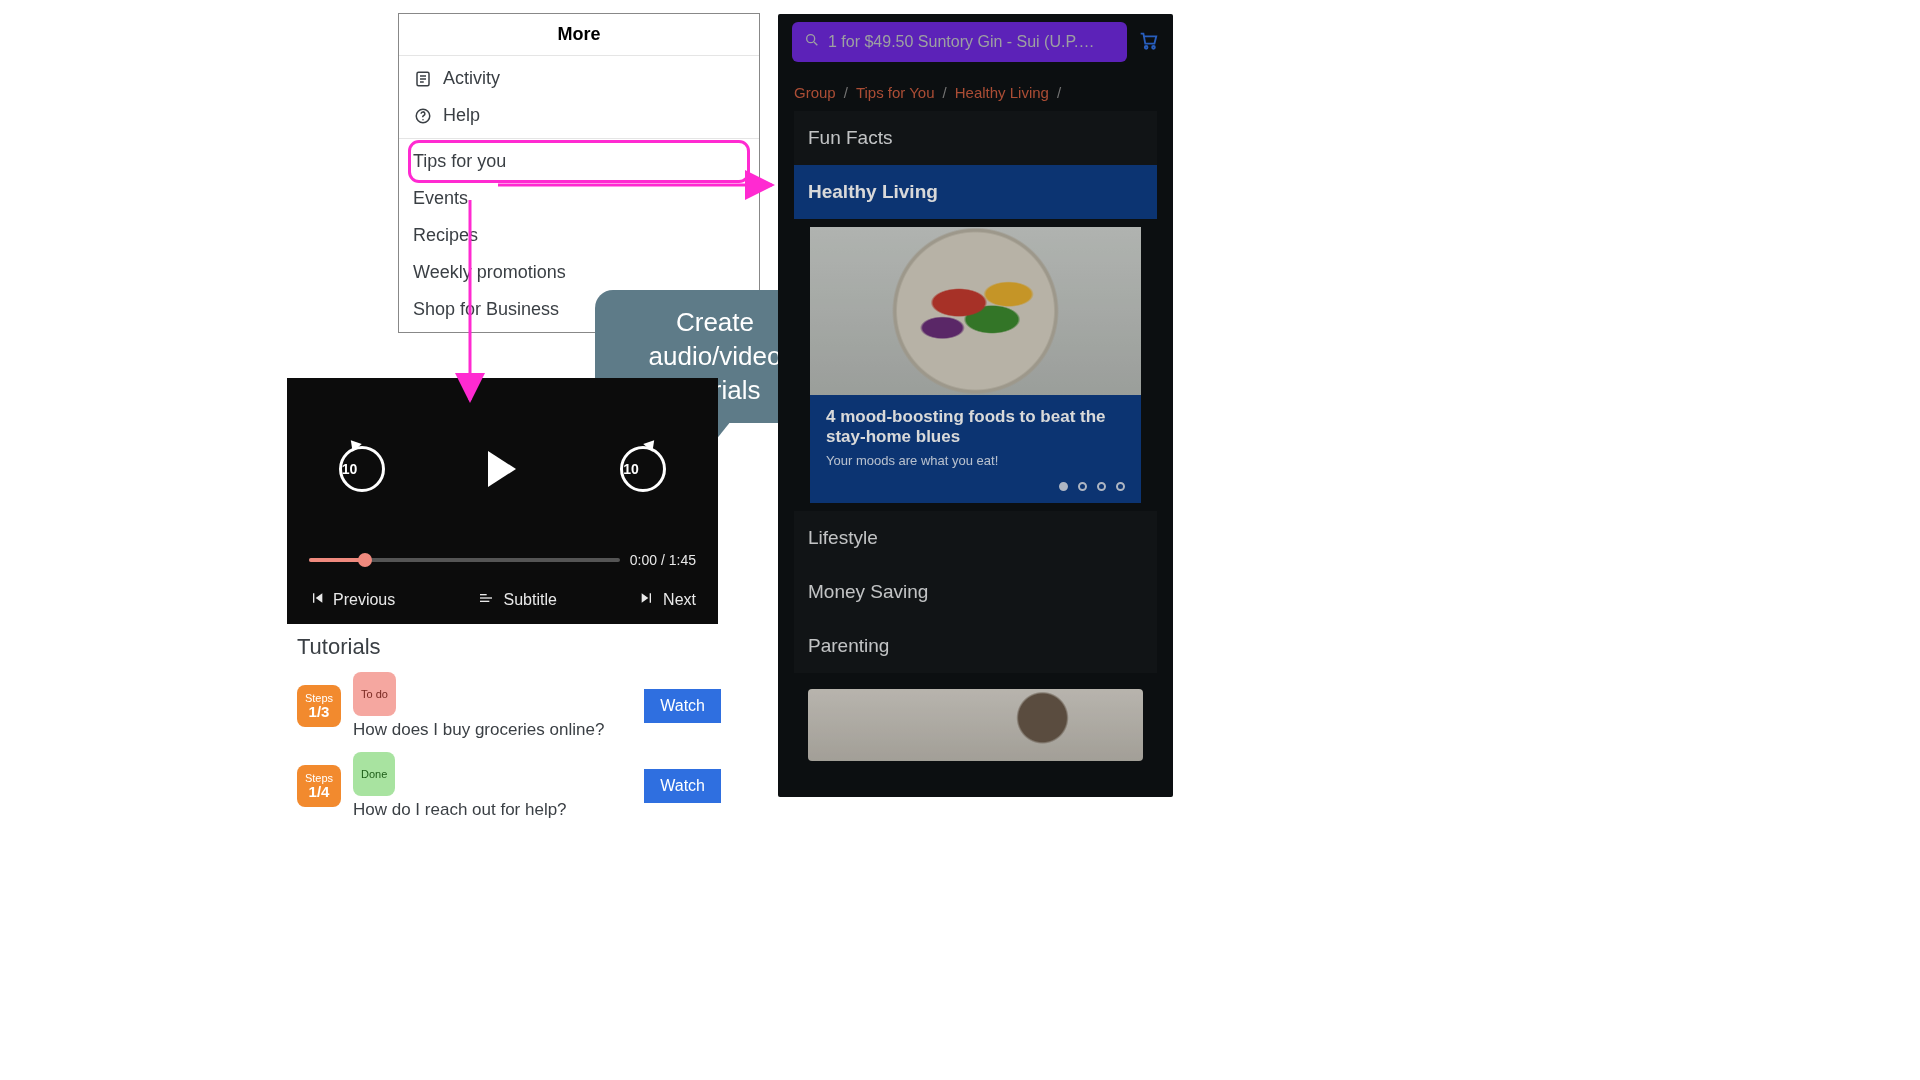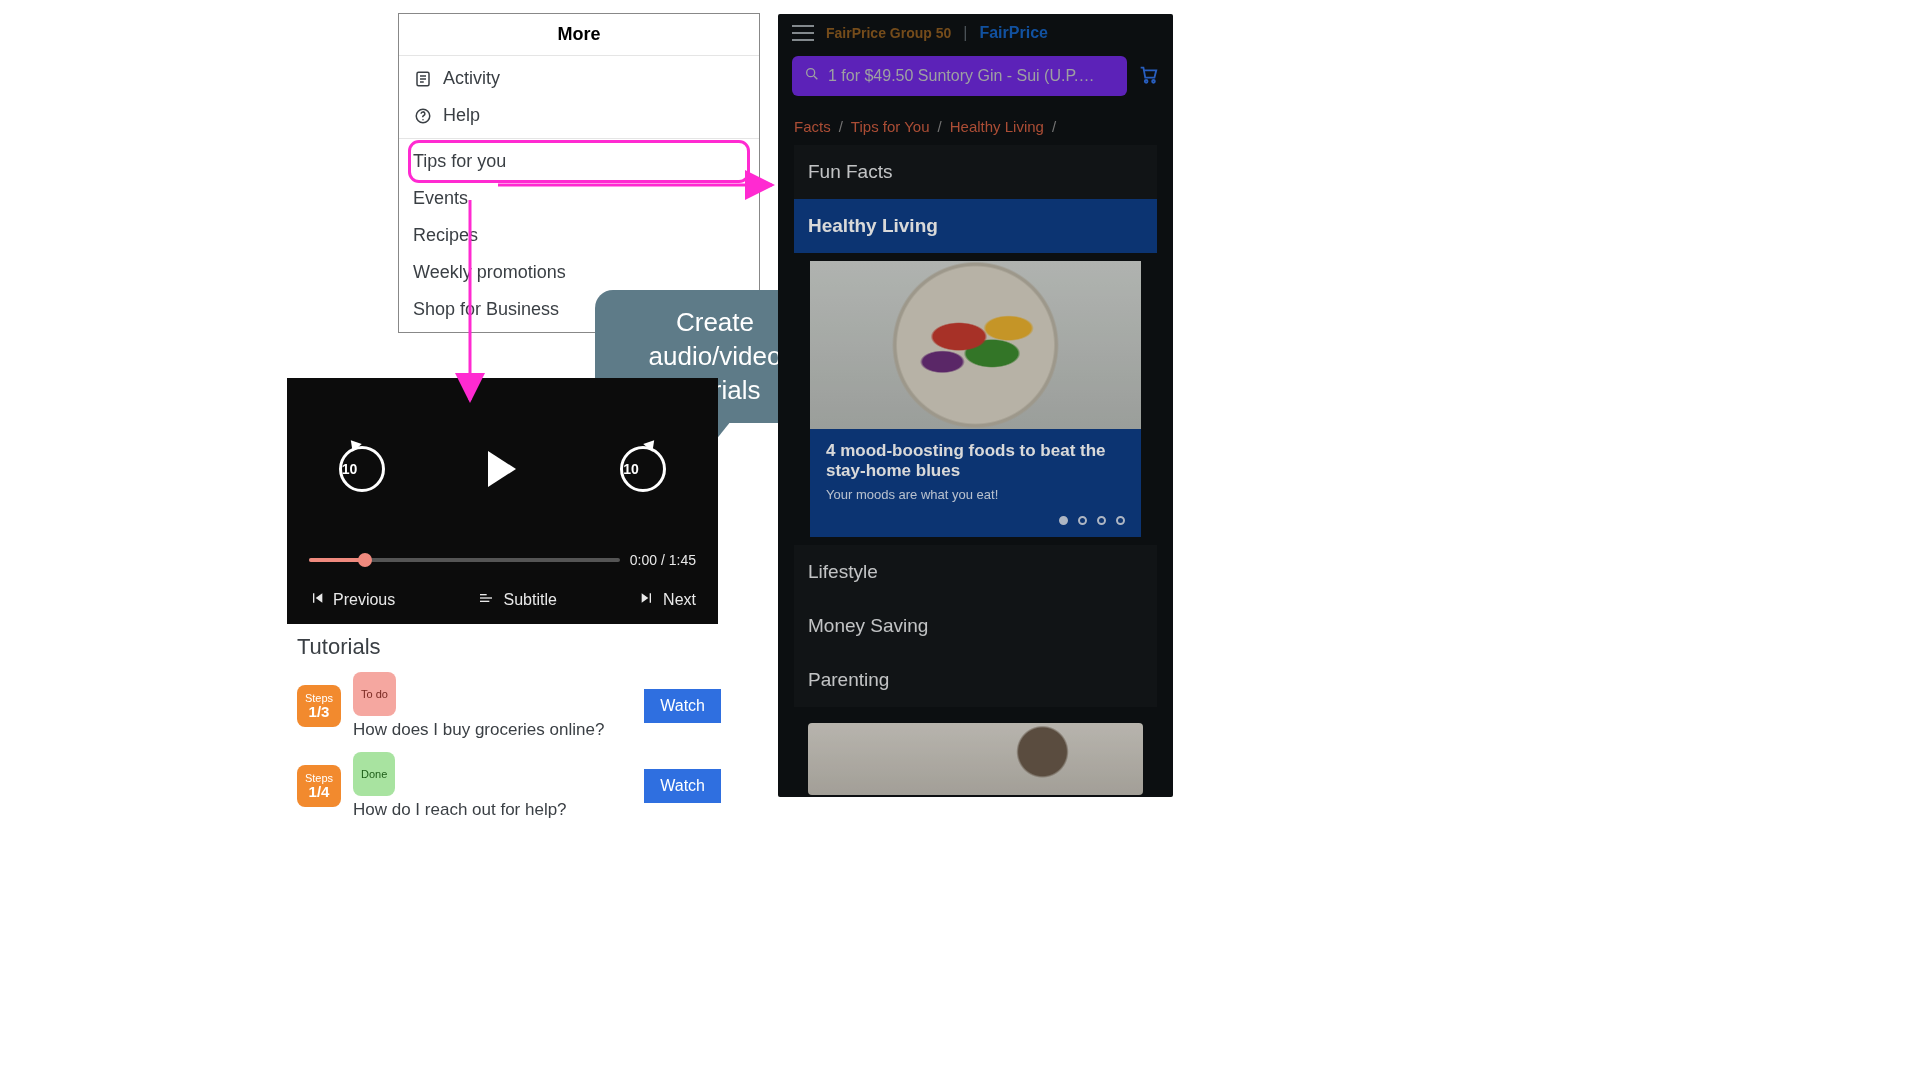--- a/index.html
+++ b/index.html
@@ -316,55 +316,41 @@
     <div class="tut-mid">
       <span class="pill pill-done">Done</span>
       <span class="tut-title">How do I reach out for help?</span>
     </div>
     <button class="watch-btn">Watch</button>
   </div>
       </div>
   </div>
 
   <div class="mobile">
-    <div class="m-top">
-      <div class="hamburger">
-          <span></span>
-          <span></span>
-          <span></span>
-        </div>
-      <div class="brand">
-        <span>FairPrice Group 50</span>
-      </div>
-      <div style="color:#5a6268">|</div>
-      <div class="brand2">
-        <span>FairPrice</span>
-      </div>
-    </div>
     <div class="searchbar">
       <div class="search-inner">
         <span>
           <svg width="16" height="16" viewBox="0 0 24 24" fill="none" stroke="#b9bdbe" stroke-width="2">
               <circle cx="10" cy="10" r="6"></circle>
               <path d="M20 20l-5-5"></path>
             </svg>
         </span>
         <span style="overflow:hidden;white-space:nowrap;text-overflow:ellipsis;max-width:270px;display:inline-block;">1 for $49.50 Suntory Gin - Sui (U.P. …</span>
       </div>
       <div class="cart">
         <svg width="22" height="22" viewBox="0 0 24 24" fill="none" stroke="#2f6fe0" stroke-width="2">
             <path d="M4 5h3l2 11h10l2-8H8"></path>
             <circle cx="10" cy="20" r="1.5"></circle>
             <circle cx="18" cy="20" r="1.5"></circle>
           </svg>
       </div>
     </div>
 
     <div class="crumbs" id="crumbs">
-        <span>Facts</span>
+        <span>Group</span>
         <span class="sep">/</span>
         <span>Tips for You</span>
         <span class="sep">/</span>
         <span>Healthy Living</span>
         <span class="sep">/</span>
       </div>
 
     <div class="catlist" id="catlist">
         <div class="cat">Fun Facts</div>
         <div class="cat active">Healthy Living</div>

